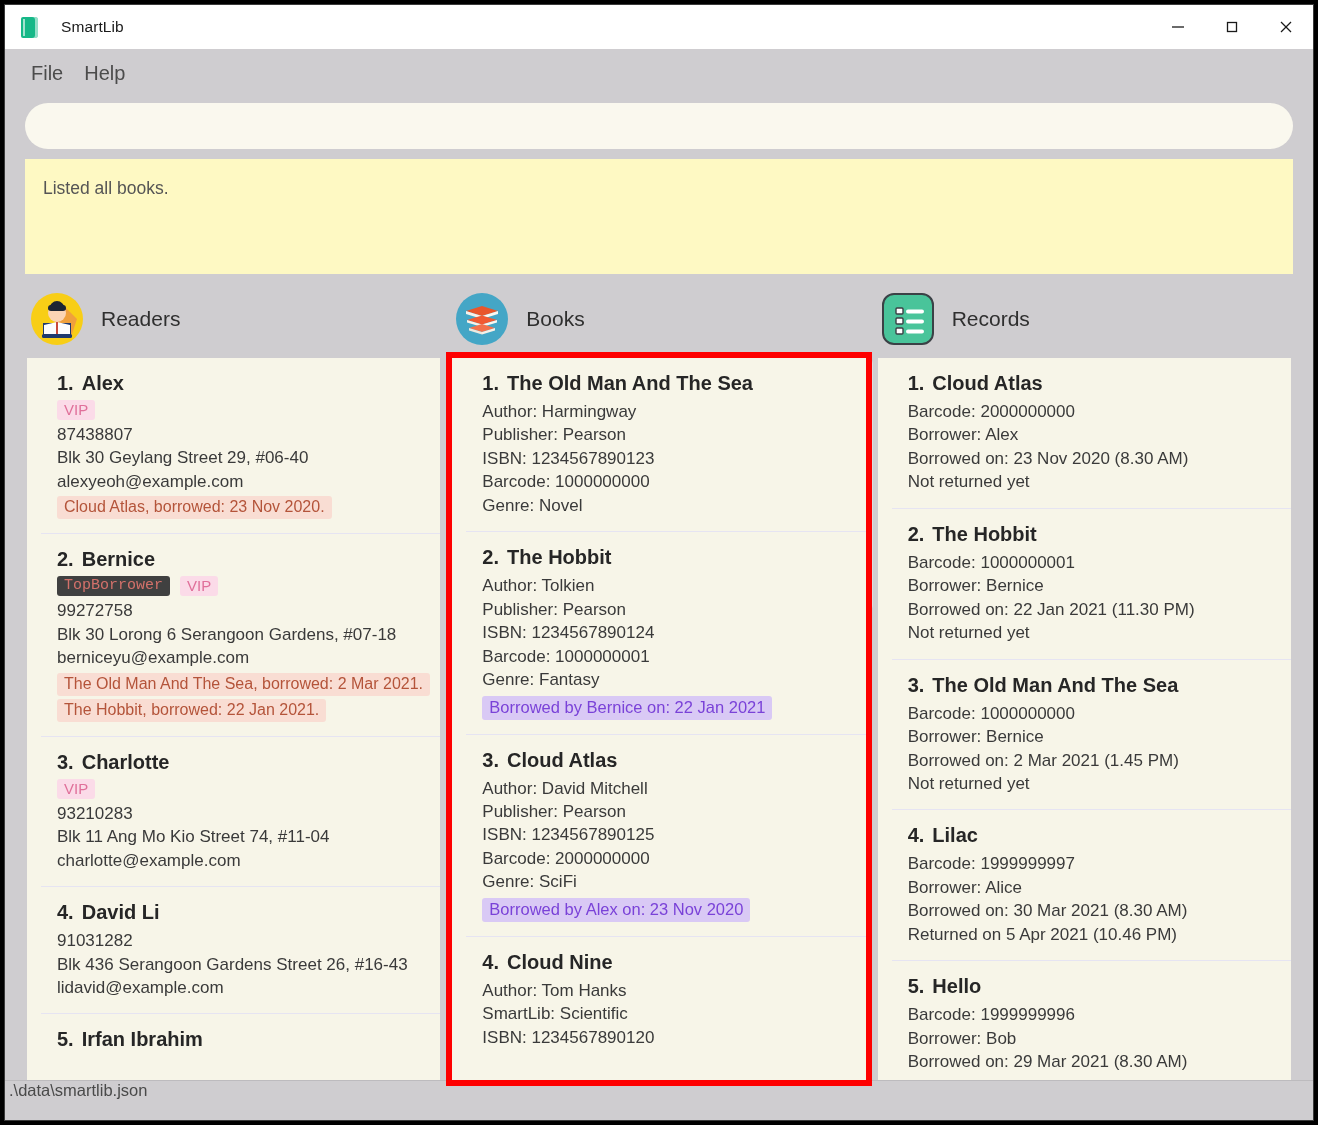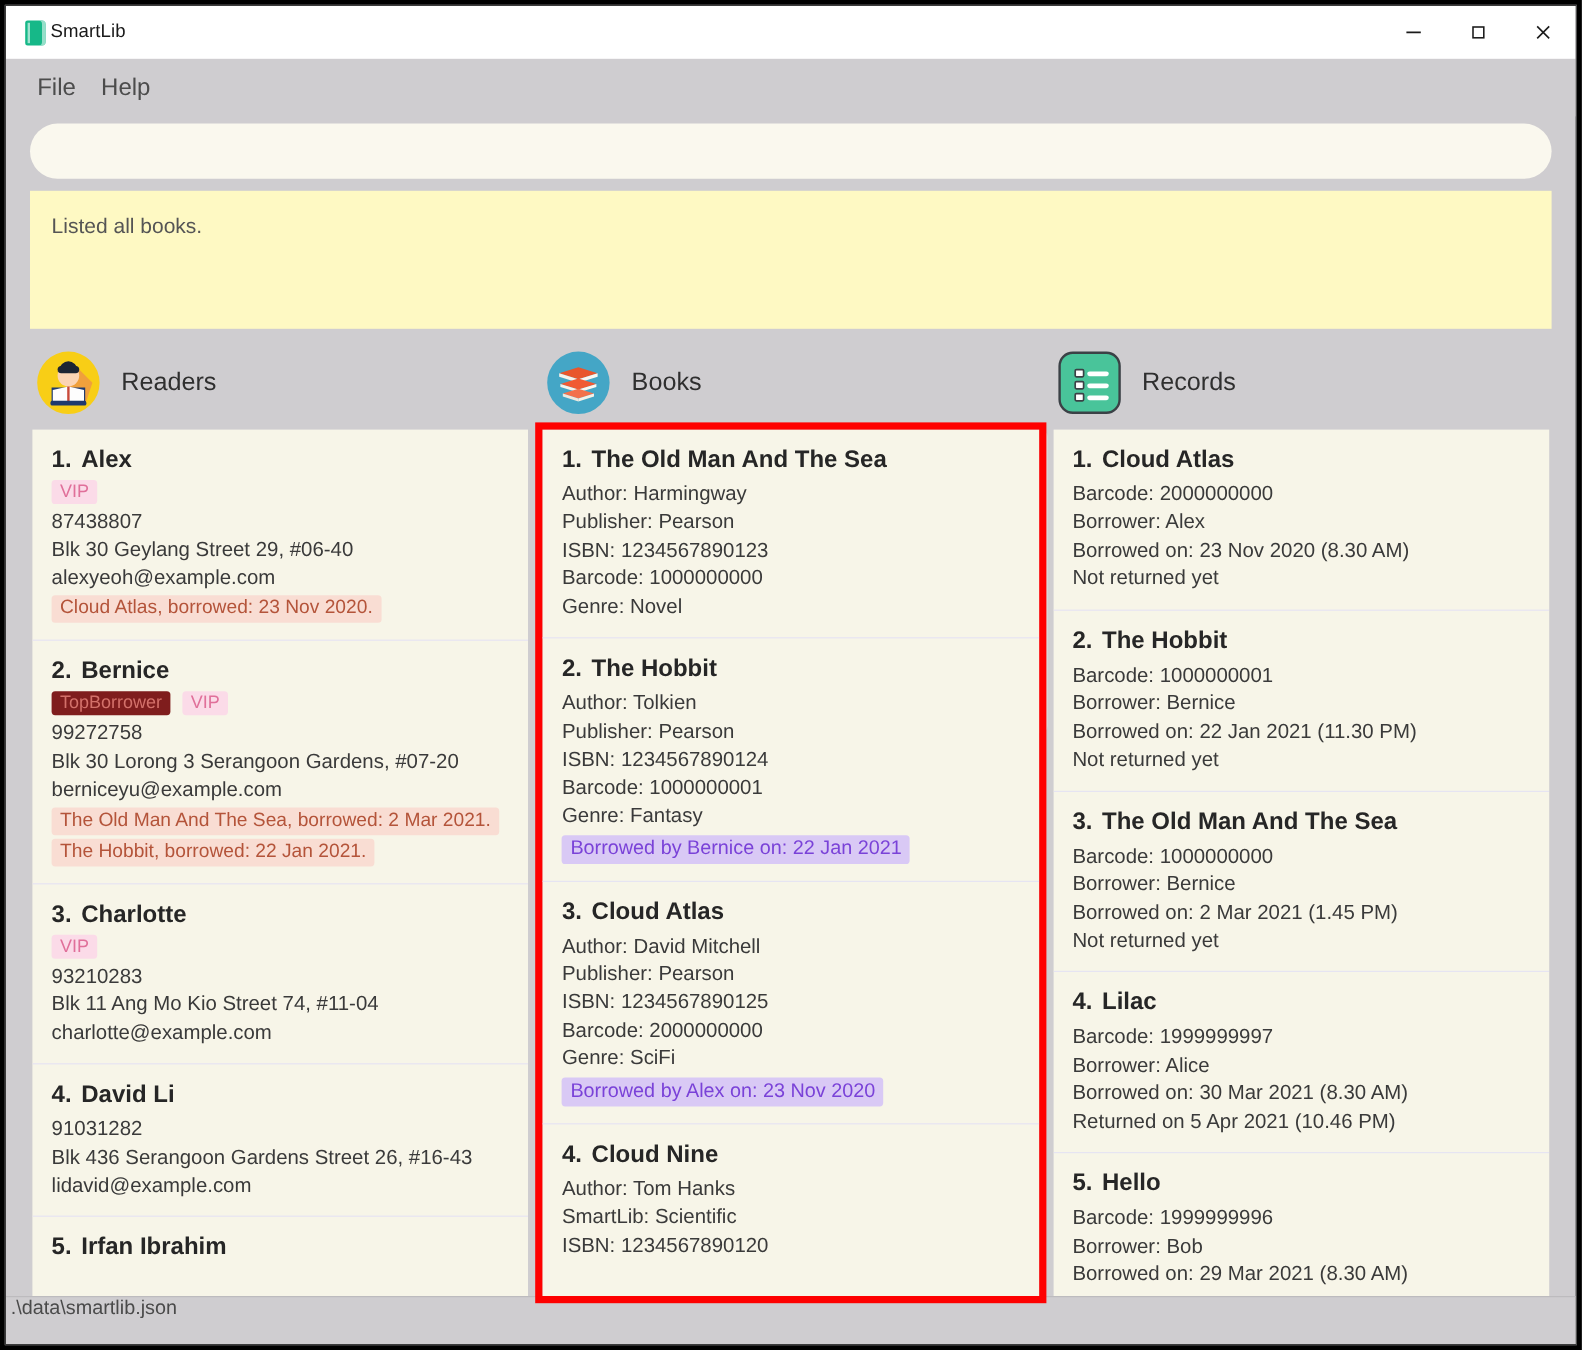--- a/index.html
+++ b/index.html
@@ -29,21 +29,21 @@
     height: 44px;
     background: #ffffff;
     display: flex;
     align-items: center;
     flex: 0 0 auto;
     position: relative;
   }
   .title-left {
     display: flex;
     align-items: center;
-    gap: 4px;
+    gap: 23px;
     padding-left: 16px;
     justify-content: flex-end;
   }
   .app-icon {
     width: 17px; height: 21px;
     background: #16b888;
     border-radius: 2px 3px 3px 2px;
     position: relative;
     box-shadow: inset -3px 0 0 rgba(255,255,255,0.55);
   }
@@ -179,21 +179,21 @@
     background: #f7f5e8;
     overflow: hidden;
     position: relative;
     min-height: 0;
   }
   .list-box.highlighted {
     outline: 6px solid #fe0000;
     outline-offset: 0;
     z-index: 3;
   }
-  .list-inner { position: relative; }
+  .list-inner { position: relative; margin-left: 14px; }
 
   .card {
     padding: 14px 16px 14px 16px;
     border-bottom: 1px solid #e6e4f2;
   }
   .card:last-child { border-bottom: none; }
 
   .card-title {
     font-size: 20px;
     font-weight: bold;
@@ -211,21 +211,21 @@
   }
 
   .tag-row { margin: 1px 0 3px 0; display: flex; gap: 10px; flex-wrap: wrap; }
   .tag {
     display: inline-block;
     font-size: 15px;
     padding: 1px 7px 2px 7px;
     border-radius: 3px;
   }
   .tag-vip { background: #fbdbe8; color: #e0709a; }
-  .tag-top { background: #7f1d1d; color: #d3716a; }
+  .tag-top { background: #404040; color: #d3716a; font-family: Liberation Mono, monospace; }
 
   .borrow-tag {
     display: inline-block;
     font-size: 16px;
     padding: 2px 7px 3px 7px;
     background: #f9ddd3;
     color: #b4543a;
     border-radius: 3px;
     margin-top: 3px;
     white-space: nowrap;
@@ -348,21 +348,21 @@
               <div class="card-line">alexyeoh@example.com</div>
               <div><span class="borrow-tag">Cloud Atlas, borrowed: 23 Nov 2020.</span></div>
             </div>
             <div class="card">
               <div class="card-title"><span class="num">2.</span><span>Bernice</span></div>
               <div class="tag-row">
                 <span class="tag tag-top">TopBorrower</span>
                 <span class="tag tag-vip">VIP</span>
               </div>
               <div class="card-line">99272758</div>
-              <div class="card-line">Blk 30 Lorong 3 Serangoon Gardens, #07-20</div>
+              <div class="card-line">Blk 30 Lorong 6 Serangoon Gardens, #07-18</div>
               <div class="card-line">berniceyu@example.com</div>
               <div><span class="borrow-tag">The Old Man And The Sea, borrowed: 2 Mar 2021.</span></div>
               <div><span class="borrow-tag">The Hobbit, borrowed: 22 Jan 2021.</span></div>
             </div>
             <div class="card">
               <div class="card-title"><span class="num">3.</span><span>Charlotte</span></div>
               <div class="tag-row">
                 <span class="tag tag-vip">VIP</span>
               </div>
               <div class="card-line">93210283</div>

